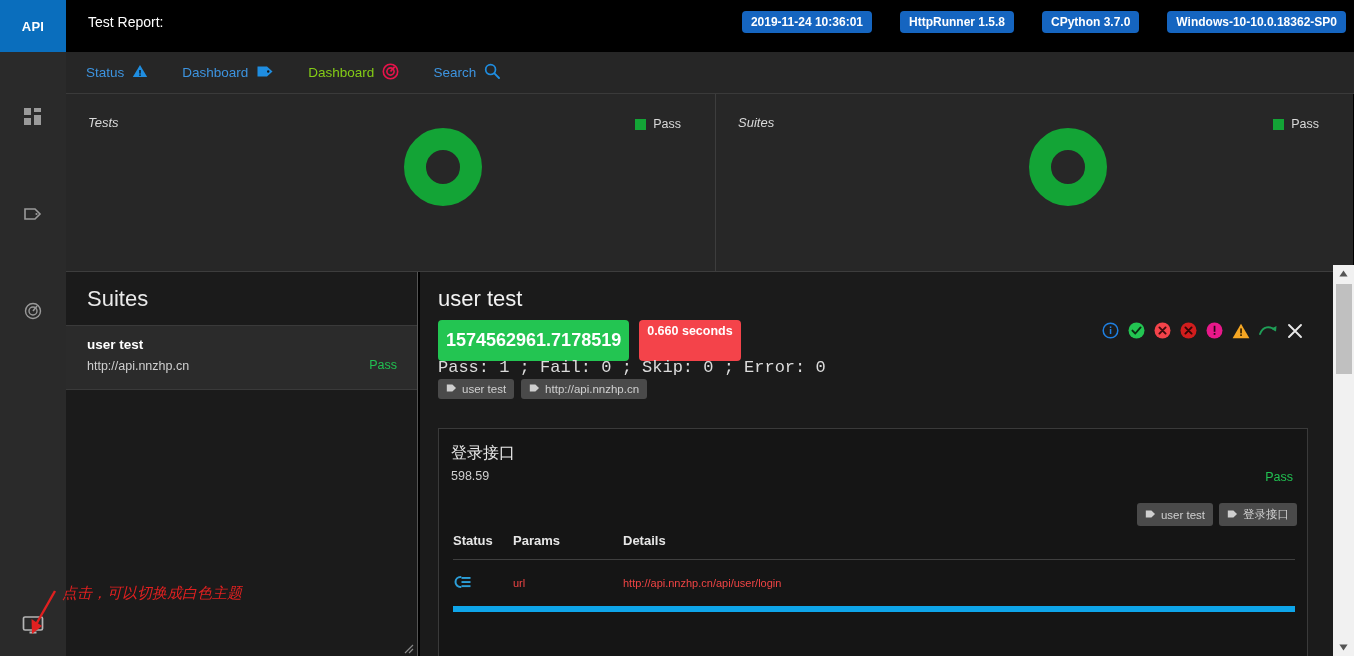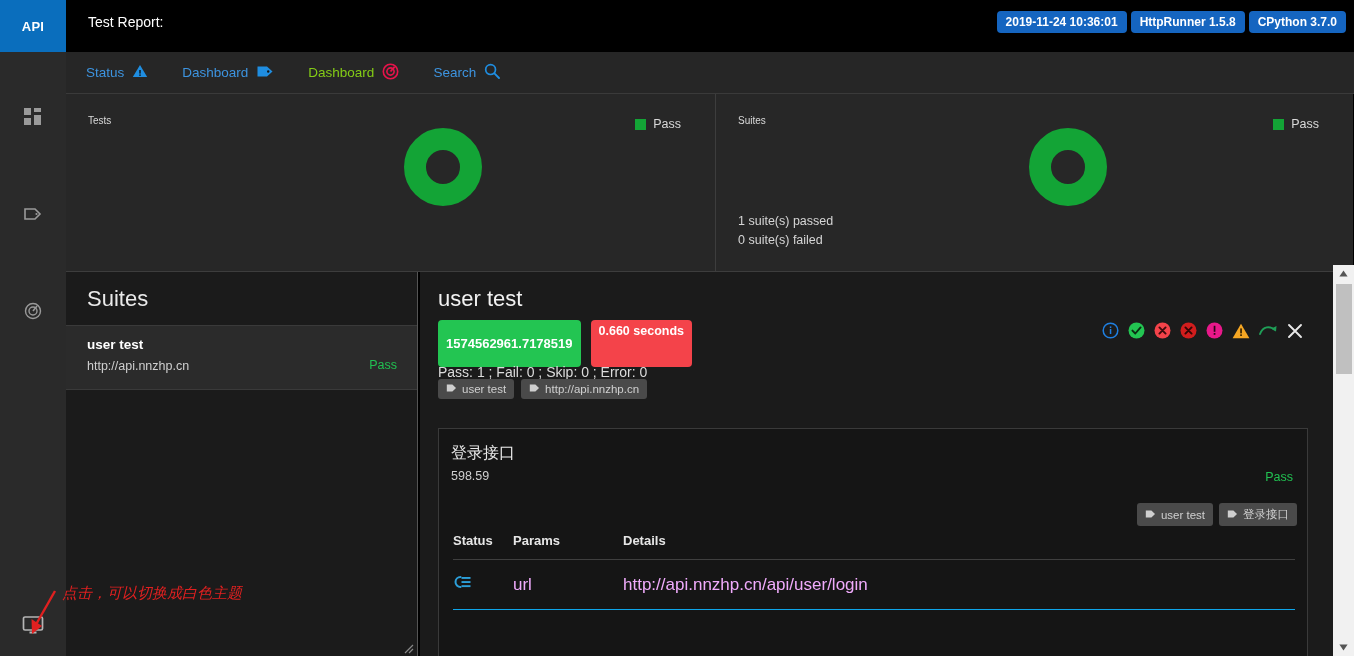--- a/index.html
+++ b/index.html
@@ -44,21 +44,21 @@
     width: 1288px; height: 44px;
     background: #000;
     display: flex; align-items: center;
   }
   #topbar-title {
     color: #fff; font-size: 14px; margin-left: 22px;
     white-space: nowrap;
   }
   #topbar-badges {
     margin-left: auto; margin-right: 8px;
-    display: flex; align-items: center; gap: 4px;
+    display: flex; align-items: center; gap: 28px;
   }
   .tbadge {
     background: #1565c0; color: #fff;
     font-size: 12px; font-weight: bold;
     padding: 4px 9px; border-radius: 4px; white-space: nowrap;
   }
 
   
   #navbar {
     position: absolute; left: 66px; top: 52px;
@@ -85,21 +85,21 @@
   .sum-panel {
     position: relative; height: 178px;
     background: #272727;
     border-bottom: 1px solid #3d3d3d;
     overflow: hidden;
   }
   #sum-tests { width: 650px; border-right: 1px solid #3d3d3d; }
   #sum-suites { width: 637px; }
   .sum-title {
     position: absolute; left: 22px; top: 21px;
-    color: #d9d9d9; font-size: 10px;
+    color: #d9d9d9; font-size: 13px; font-style: italic;
   }
   .sum-legend {
     position: absolute; right: 34px; top: 23px;
     display: flex; align-items: center; gap: 7px;
     color: #d9d9d9; font-size: 12.5px;
   }
   .legend-swatch { width: 11px; height: 11px; background: #13a436; display:block; }
   .donut {
     position: absolute; top: 34px;
     width: 78px; height: 78px;
@@ -166,29 +166,29 @@
   #detail-title {
     position: absolute; left: 18px; top: 14px;
     color: #f2f2f2; font-size: 22px;
   }
   #detail-badges {
     position: absolute; left: 18px; top: 48px;
     display: flex; gap: 10px;
   }
   .badge-green {
     background: #23c552; color: #fff; font-weight: bold;
-    font-size: 13px; padding: 16px 8px; border-radius: 4px;
+    font-size: 18px; padding: 10px 8px; border-radius: 4px;
   }
   .badge-red {
     background: #f4434a; color: #fff; font-weight: bold;
     font-size: 12.5px; padding: 4px 8px; border-radius: 4px;
   }
   #detail-counts {
-    position: absolute; left: 18px; top: 92px;
-    color: #dcdcdc; font-size: 14px;
+    position: absolute; left: 18px; top: 86px;
+    color: #dcdcdc; font-size: 17px; font-family: Liberation Mono, monospace;
   }
   #detail-tags {
     position: absolute; left: 18px; top: 107px;
     display: flex; gap: 7px;
   }
   .chip {
     background: #4a4a4a; color: #d0d0d0;
     font-size: 11.5px; padding: 4px 8px; border-radius: 3px;
     display: flex; align-items: center; gap: 5px;
     cursor: pointer;
@@ -225,22 +225,22 @@
   #card-table {
     position: absolute; left: 14px; top: 98px;
     width: 842px; border-collapse: collapse;
   }
   #card-table th {
     text-align: left; color: #e6e6e6; font-size: 13px;
     font-weight: bold; padding: 6px 0 11px 0;
     border-bottom: 1px solid #3f3f3f;
   }
   #card-table td {
-    color: #f0abfc; font-size: 17px;
-    padding: 14px 0; border-bottom: 1px solid #0ea5e9;
+    color: #ef4444; font-size: 11px;
+    padding: 14px 0; border-bottom: 6px solid #0ea5e9;
     vertical-align: middle;
   }
   .col-status { width: 60px; }
   .col-params { width: 110px; }
 
   
   #scrollbar {
     position: absolute; right: 0; top: 265px;
     width: 21px; height: 391px;
     background: #f1f1f1;
@@ -305,20 +305,21 @@
     </span>
   </div>
 </div>
 
 <div id="topbar">
   <div id="topbar-title">Test Report:</div>
   <div id="topbar-badges">
     <span class="tbadge">2019-11-24 10:36:01</span>
     <span class="tbadge">HttpRunner 1.5.8</span>
     <span class="tbadge">CPython 3.7.0</span>
+    <span class="tbadge">Windows-10-10.0.18362-SP0</span>
   </div>
 </div>
 
 <div id="navbar">
 
   <div class="nav-item">
     <span class="nav-label">Status</span>
     <span>
       <svg width="16" height="14" viewBox="0 0 16 14">
         <path d="M8 1 L15.2 13 H0.8 Z" fill="#1f8de0"></path>
@@ -371,24 +372,20 @@
     <div class="donut" id="donut-tests"></div>
   </div>
 
   <div class="sum-panel" id="sum-suites">
     <div class="sum-title">Suites</div>
     <div class="sum-legend">
       <span class="legend-swatch"></span>
       <span>Pass</span>
     </div>
     <div class="donut" id="donut-suites"></div>
-    <div class="sum-lines">
-      <div>1 suite(s) passed</div>
-      <div>0 suite(s) failed</div>
-    </div>
   </div>
 </div>
 
 <div id="suites-panel">
   <div id="suites-header">
     <span id="suites-header-title">Suites</span>
   </div>
 
   <div class="suite-item">
     <div class="suite-name">user test</div>

